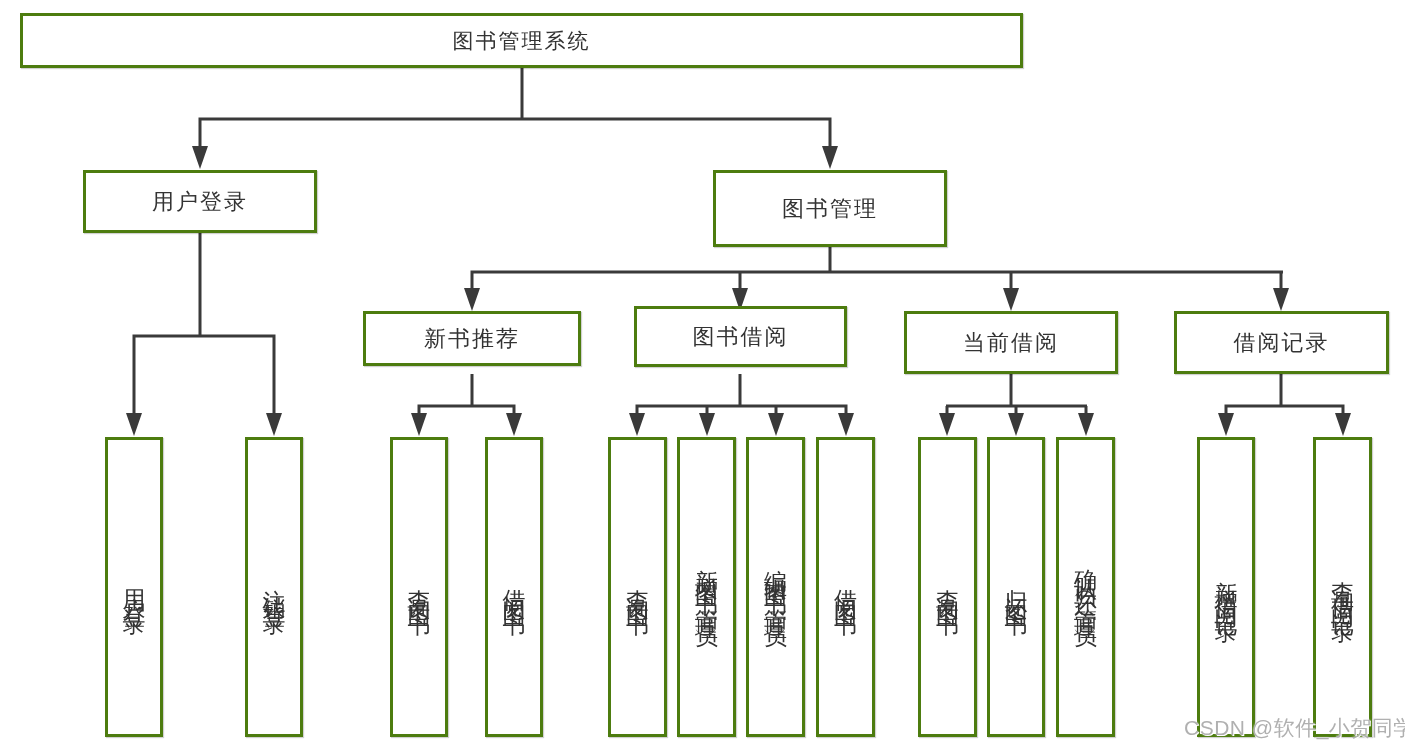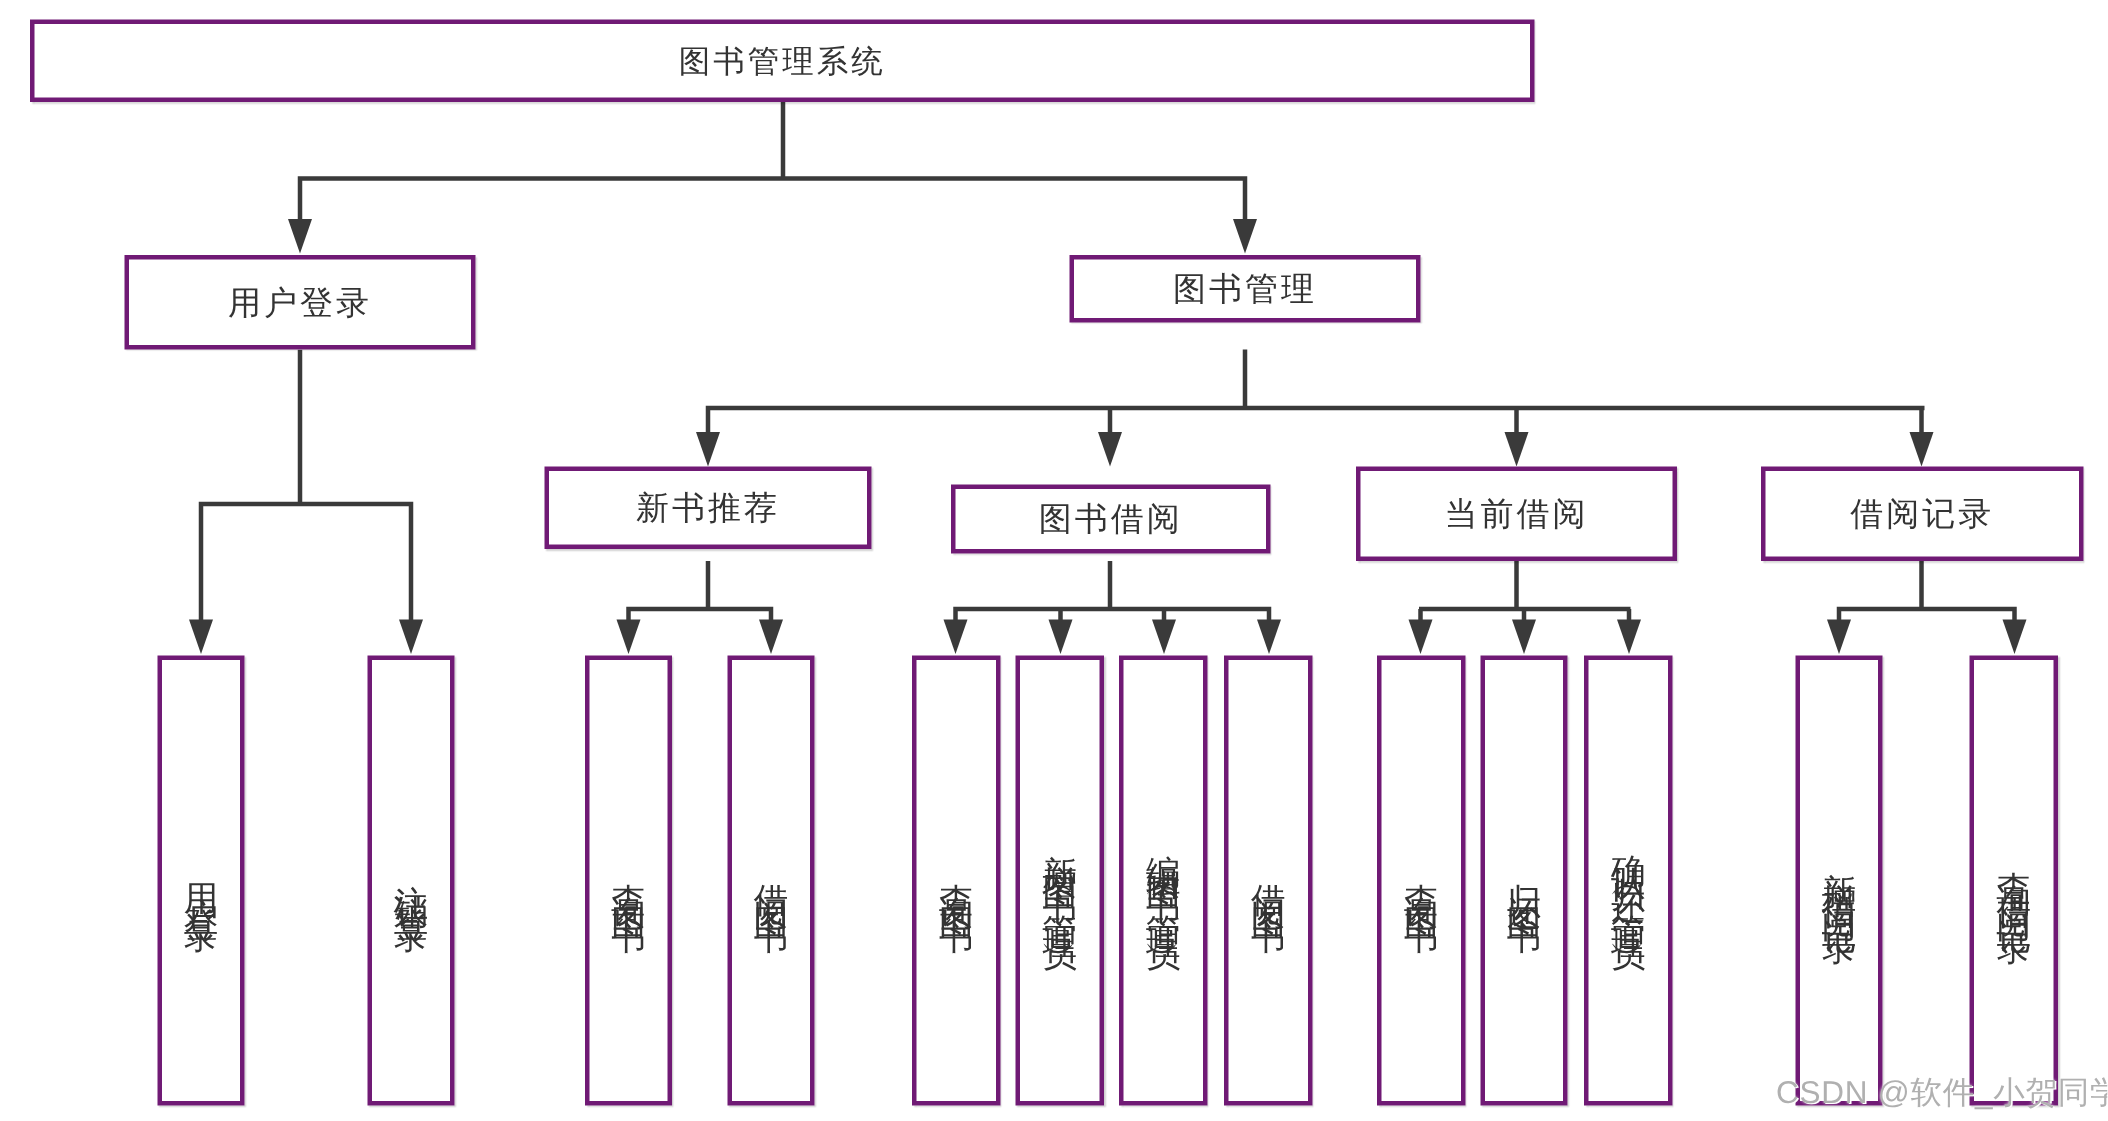--- a/index.html
+++ b/index.html
@@ -18,21 +18,21 @@
   }
   #connectors {
     position: absolute;
     left: 0;
     top: 0;
     z-index: 1;
   }
   .node {
     position: absolute;
     box-sizing: border-box;
-    border: 3px solid #701a75;
+    border: 3px solid #4d7c0f;
     background: #ffffff;
     display: flex;
     align-items: center;
     justify-content: center;
     z-index: 2;
     box-shadow: 1px 1px 1px rgba(0,0,0,0.18);
   }
   .node.h-label {
     font-size: 22px;
     letter-spacing: 2px;
@@ -114,24 +114,24 @@
     <g>
       <path d="M1281,374 L1281,407.5 M1224.5,406 L1344.5,406 M1226,406 L1226,415 M1343,406 L1343,415"></path>
       <polygon points="1218,413 1234,413 1226,436" fill="#3a3a3a" stroke="none"></polygon>
       <polygon points="1335,413 1351,413 1343,436" fill="#3a3a3a" stroke="none"></polygon>
     </g>
   </svg>
 
   <div class="node root-label" style="left:20px; top:13px; width:1003px; height:55px;">图书管理系统</div>
 
   <div class="node h-label" style="left:83px; top:170px; width:234px; height:63px;">用户登录</div>
-  <div class="node h-label" style="left:713px; top:170px; width:234px; height:45px;">图书管理</div>
+  <div class="node h-label" style="left:713px; top:170px; width:234px; height:77px;">图书管理</div>
 
   <div class="node h-label" style="left:363px; top:311px; width:218px; height:55px;">新书推荐</div>
-  <div class="node h-label" style="left:634px; top:323px; width:213px; height:46px;">图书借阅</div>
+  <div class="node h-label" style="left:634px; top:306px; width:213px; height:61px;">图书借阅</div>
   <div class="node h-label" style="left:904px; top:311px; width:214px; height:63px;font-family:Liberation Serif, serif;">当前借阅</div>
   <div class="node h-label" style="left:1174px; top:311px; width:215px; height:63px;">借阅记录</div>
 
   <div class="node leaf" style="left:105px; width:58px;">用户登录</div>
   <div class="node leaf" style="left:245px; width:58px;">注销登录</div>
 
   <div class="node leaf" style="left:390px; width:58px;">查询图书</div>
   <div class="node leaf" style="left:485px; width:58px;">借阅图书</div>
 
   <div class="node leaf" style="left:608px; width:59px;">查询图书</div>

